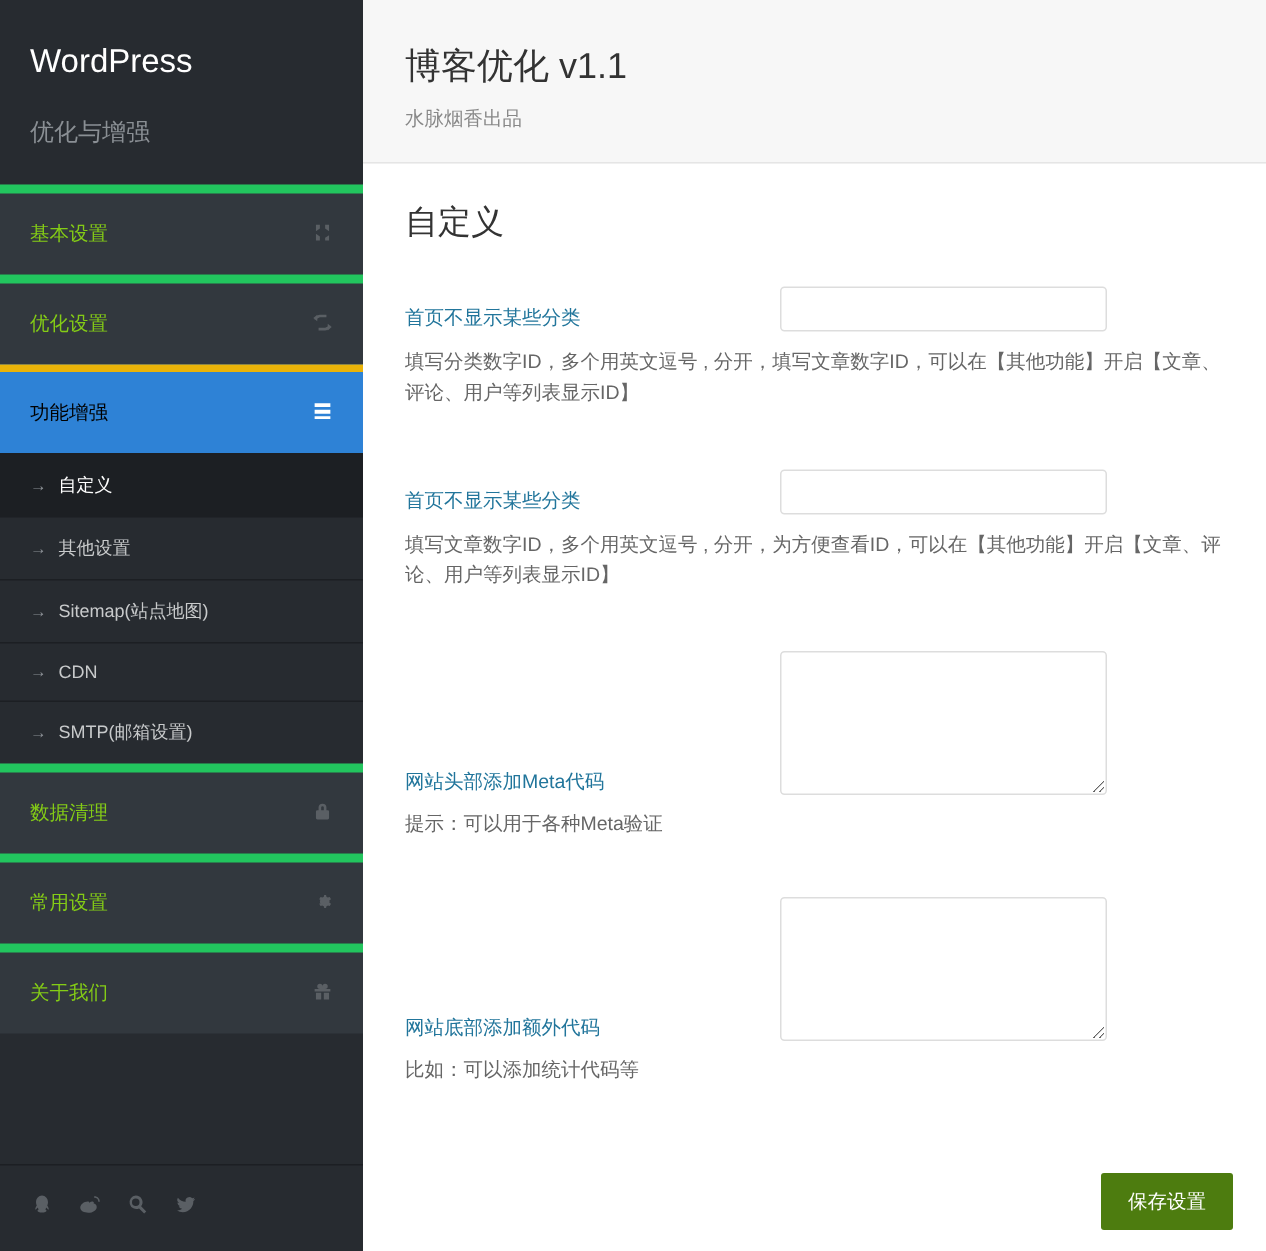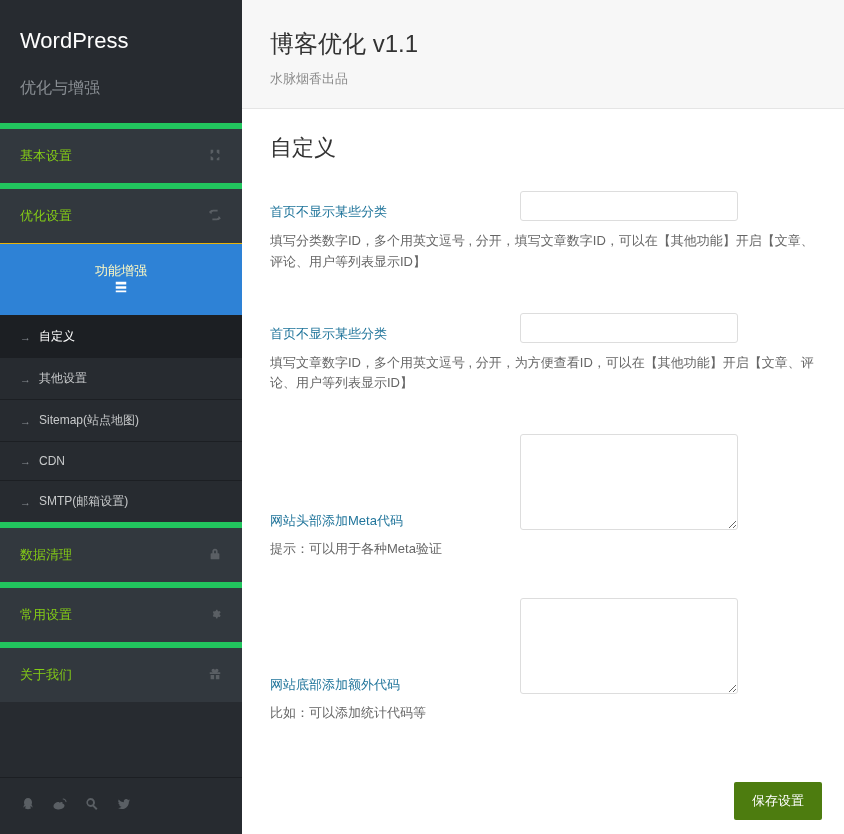--- a/index.html
+++ b/index.html
@@ -45,23 +45,22 @@
       justify-content: space-between;
       padding: 18px 20px;
       color: #84cc16;
       font-size: 13px;
       cursor: pointer;
       border-top: 6px solid #22c55e;
       background: #32383e;
     }
     .nav-item.active {
       background: #2e82d6;
-      color: #fef9c3;
-      border-top: 1px solid #eab308;
-      flex-direction: column;
+      color: #000000;
+      border-top: 5px solid #eab308;
     }
     .nav-icon {
       color: #5a5f64;
       font-size: 14px;
     }
     .nav-item.active .nav-icon {
       color: #ffffff;
     }
     .sub-nav {
       background: #272b30;

